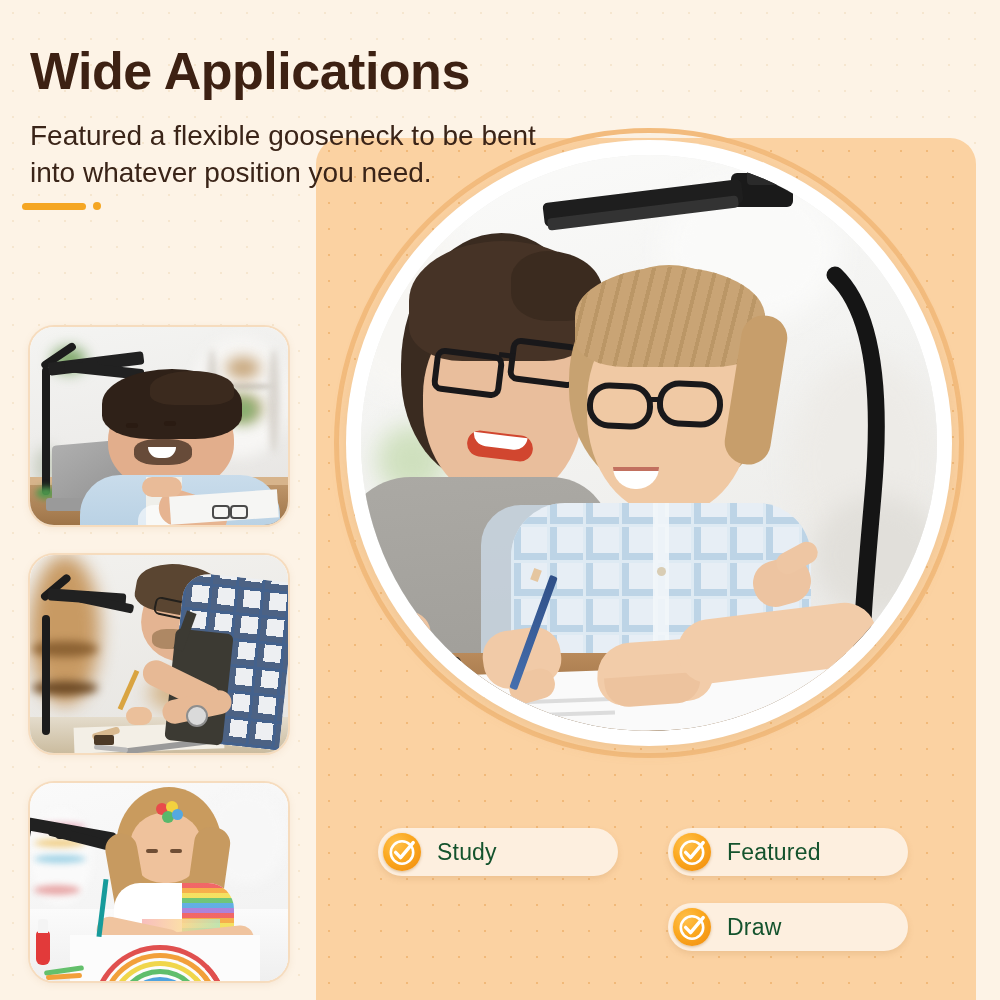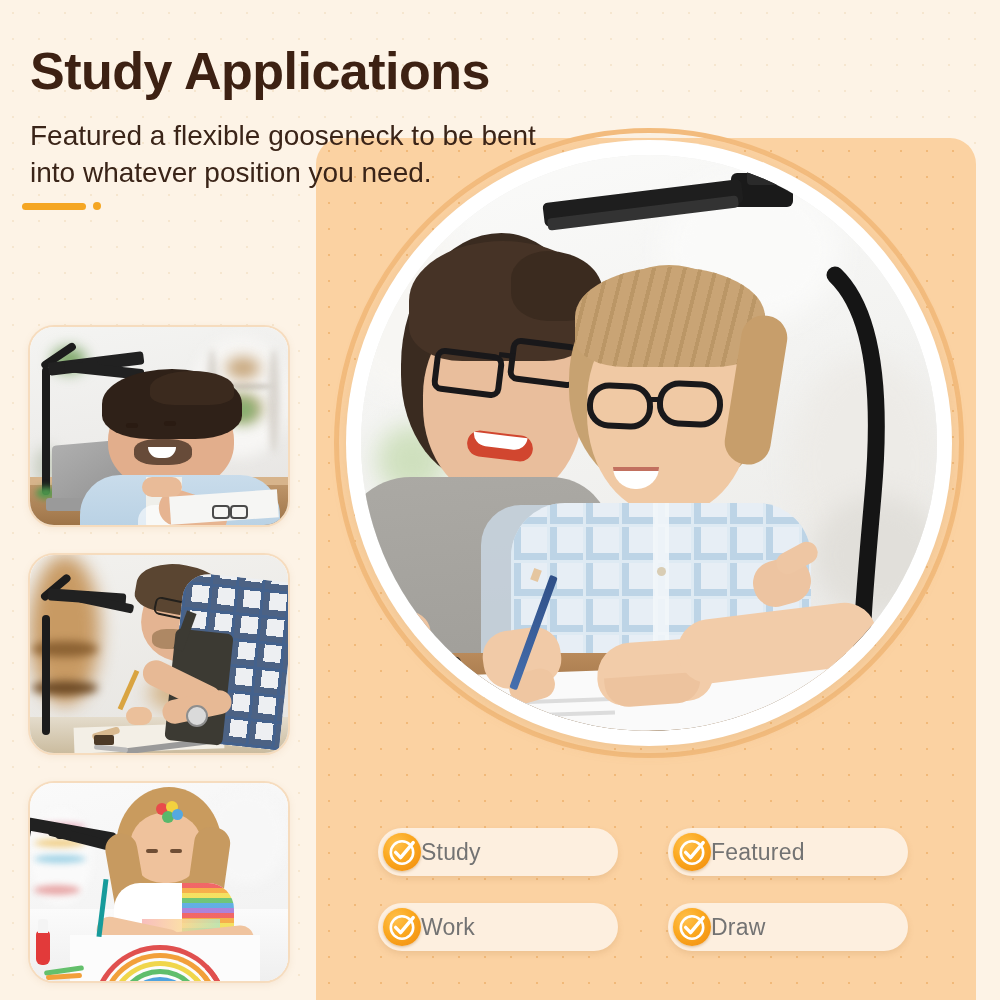--- a/index.html
+++ b/index.html
@@ -105,39 +105,39 @@
     box-shadow:0 3px 6px rgba(170,115,55,.16);
   }
   .chip .badge{
     width:38px;height:38px;margin-left:5px;border-radius:50%;
     background:radial-gradient(circle at 34% 30%, #FFC14D 0%, #FBA81F 45%, #F08A0B 100%);
     box-shadow:0 1px 3px rgba(150,90,10,.35);
     position:relative;flex:0 0 auto;
   }
   .chip .badge svg{position:absolute;left:0;top:0;}
   .chip .label{
-    font-size:23px;color:#737373;letter-spacing:.2px;
+    margin-left:16px;font-size:23px;color:#14532d;letter-spacing:.2px;
   }
   #chip-0{left:378px;top:828px;}
   #chip-1{left:378px;top:903px;}
   #chip-2{left:668px;top:828px;}
   #chip-3{left:668px;top:903px;align-items:center;}
 </style>
 </head>
 <body>
 
 <div id="canvas">
 
   <div class="dots-global"></div>
 
   <div id="peach-panel">
     <div class="dots"></div>
   </div>
 
-  <div id="title">Study Applications</div>
+  <div id="title">Wide Applications</div>
   <div id="subtitle">Featured a flexible gooseneck to be bent into whatever position you need.</div>
   <div id="accent">
     <span class="bar"></span>
     <span class="dot"></span>
   </div>
 
   <div class="thumb" id="thumb-1">
     <div class="ph">
       <div class="room-bg"></div>
 
@@ -377,29 +377,20 @@
   <div class="chip" id="chip-0">
     <span class="badge">
       <svg width="38" height="38" viewBox="0 0 38 38">
         <circle cx="19" cy="19.5" r="11.2" fill="none" stroke="#FFFFFF" stroke-width="2.6"></circle>
         <path d="M12.6 19.4 L17.6 24.6 L30.2 9.6" fill="none" stroke="#FFFFFF" stroke-width="3.4" stroke-linecap="round" stroke-linejoin="round"></path>
       </svg>
     </span>
     <span class="label">Study</span>
   </div>
 
-  <div class="chip" id="chip-1">
-    <span class="badge">
-      <svg width="38" height="38" viewBox="0 0 38 38">
-        <circle cx="19" cy="19.5" r="11.2" fill="none" stroke="#FFFFFF" stroke-width="2.6"></circle>
-        <path d="M12.6 19.4 L17.6 24.6 L30.2 9.6" fill="none" stroke="#FFFFFF" stroke-width="3.4" stroke-linecap="round" stroke-linejoin="round"></path>
-      </svg>
-    </span>
-    <span class="label">Work</span>
-  </div>
 
   <div class="chip" id="chip-2">
     <span class="badge">
       <svg width="38" height="38" viewBox="0 0 38 38">
         <circle cx="19" cy="19.5" r="11.2" fill="none" stroke="#FFFFFF" stroke-width="2.6"></circle>
         <path d="M12.6 19.4 L17.6 24.6 L30.2 9.6" fill="none" stroke="#FFFFFF" stroke-width="3.4" stroke-linecap="round" stroke-linejoin="round"></path>
       </svg>
     </span>
     <span class="label">Featured</span>
   </div>

